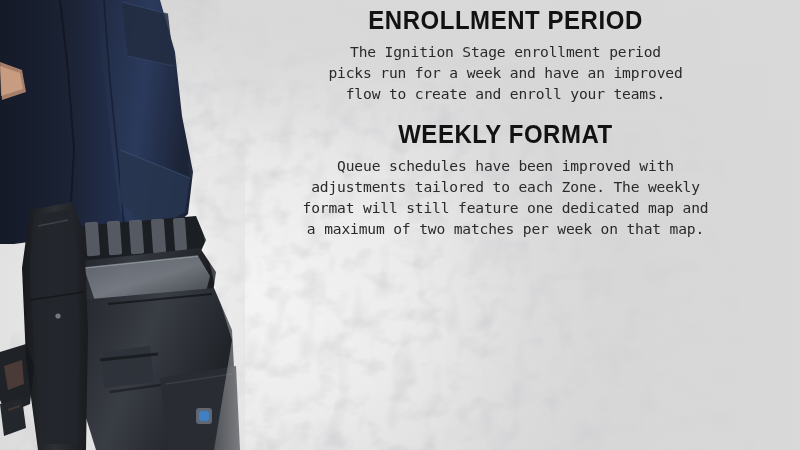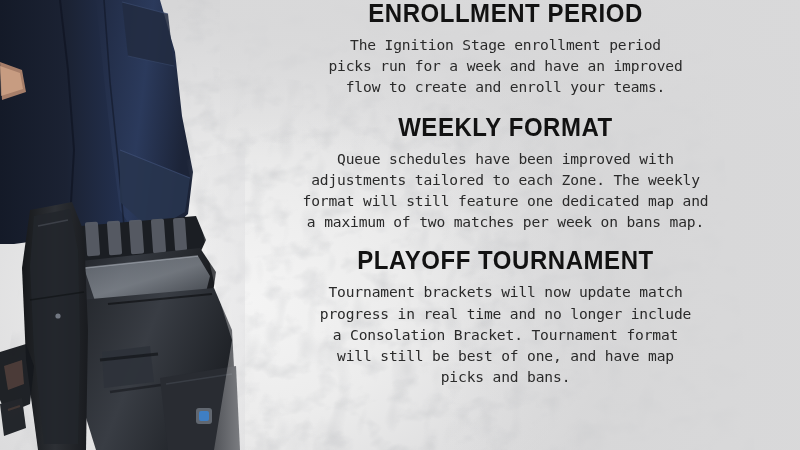--- a/index.html
+++ b/index.html
@@ -68,20 +68,21 @@
   }
 
   
   .content {
     position:absolute;
     left:248px; top:0;
     width:515px; height:450px;
     display:flex;
     flex-direction:column;
     align-items:center;
+    padding-top:7px;
   }
 
   .section { width:100%; text-align:center; }
   .section + .section { margin-top:13px;text-align:center; }
 
   .sec-title {
     font-family:"Liberation Sans", "DejaVu Sans", sans-serif;
     font-weight:bold;
     font-size:25.5px;
     letter-spacing:.6px;
@@ -246,26 +247,18 @@
       <div class="sec-body">The Ignition Stage enrollment period
 picks run for a week and have an improved
 flow to create and enroll your teams.</div>
     </div>
 
     <div class="section" id="sec-1">
       <div class="sec-title">WEEKLY FORMAT</div>
       <div class="sec-body">Queue schedules have been improved with
 adjustments tailored to each Zone. The weekly
 format will still feature one dedicated map and
-a maximum of two matches per week on bans map.</div>
+a maximum of two matches per week on that map.</div>
     </div>
 
-    <div class="section" id="sec-2">
-      <div class="sec-title">PLAYOFF TOURNAMENT</div>
-      <div class="sec-body">Tournament brackets will now update match
-progress in real time and no longer include
-a Consolation Bracket. Tournament format
-will still be best of one, and have map
-picks and bans.</div>
-    </div>
 
   </div>
 </div>
 
 </body></html>

